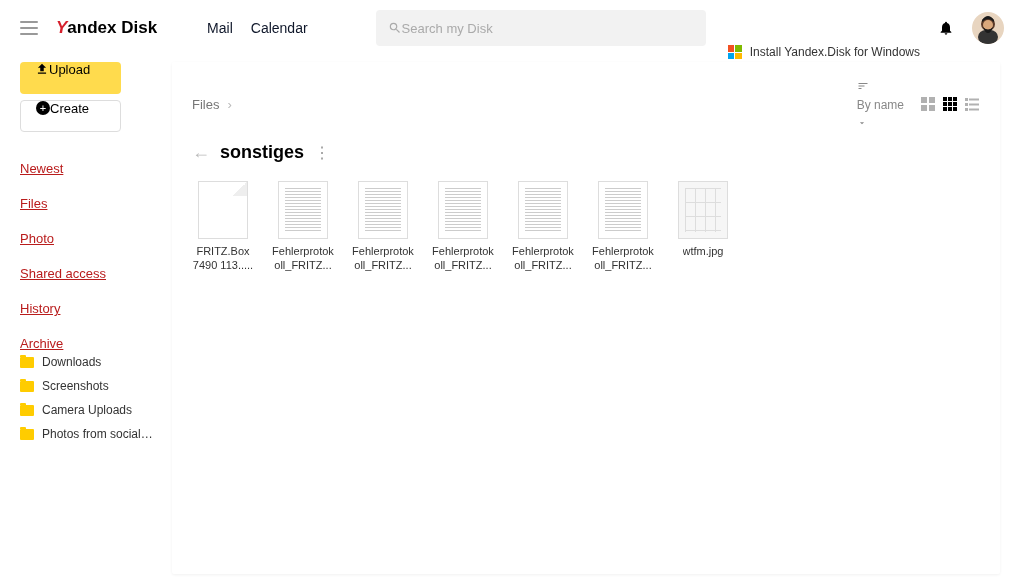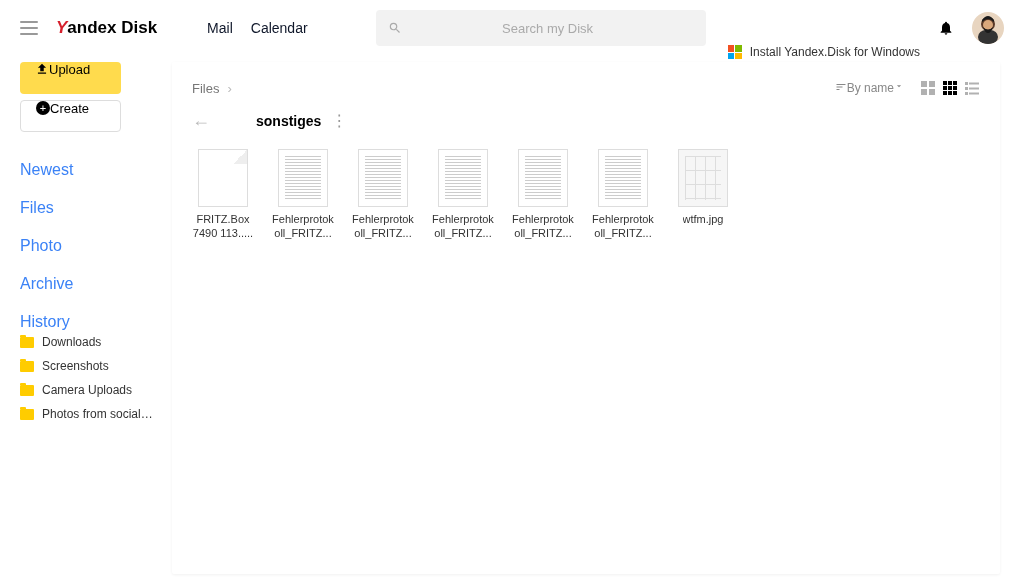--- a/index.html
+++ b/index.html
@@ -8,55 +8,55 @@
     .header { height: 56px; display: flex; align-items: center; padding: 0 20px; gap: 18px; }
     .hamburger { width: 18px; height: 14px; cursor: pointer; display: flex; flex-direction: column; justify-content: space-between; }
     .hamburger span { height: 2px; background: #999; border-radius: 1px; }
     .logo { display: flex; align-items: baseline; font-size: 17px; font-weight: bold; cursor: pointer; }
     .logo-y { color: #d61f2c; font-style: italic; }
     .logo-rest { color: #000; }
     .header-links { display: flex; gap: 18px; margin-left: 32px; }
     .header-link { color: #0f172a; cursor: pointer; font-size: 14px; }
     .search { flex: 0 0 330px; height: 36px; background: #f2f2f2; border-radius: 4px; display: flex; align-items: center; padding: 0 12px; margin-left: 50px; }
     .search svg { fill: #aaa; }
-    .search span { flex: 1; text-align: center; color: #aaa; font-size: 13px; }
+    .search span { flex: 1; text-align: left; color: #aaa; font-size: 13px; }
     .header-right { margin-left: auto; display: flex; align-items: center; gap: 18px; }
     .install { display: flex; align-items: center; gap: 8px; cursor: pointer; font-size: 12px; color: #333; margin-top: 48px; }
     .win-icon { width: 14px; height: 14px; display: grid; grid-template: 1fr 1fr / 1fr 1fr; gap: 1px; }
     .win-icon span:nth-child(1){background:#f25022}.win-icon span:nth-child(2){background:#7fba00}.win-icon span:nth-child(3){background:#00a4ef}.win-icon span:nth-child(4){background:#ffb900}
     .bell { cursor: pointer; }
     .avatar { width: 32px; height: 32px; border-radius: 50%; background: #e8d5c0; overflow: hidden; cursor: pointer; display:flex; align-items:flex-end; justify-content:center;}
     .avatar svg{width:32px;height:32px;}
 
     .body { display: flex; height: calc(100% - 56px); }
     .sidebar { width: 172px; padding: 6px 0 0 20px; }
     .btn { width: 101px; height: 32px; border-radius: 4px; display: flex; padding-left: 15px; cursor: pointer; font-size: 13px; margin-bottom: 6px; }
     .btn-upload { background: #ffdb4d; }
     .btn-create { background: #fff; border: 1px solid #ddd; }
     .btn-create .plus-circ{width:14px;height:14px;border-radius:50%;background:#000;color:#fff;display:flex;align-items:center;justify-content:center;font-size:11px;line-height:1;}
     .nav { margin-top: 25px; display: flex; flex-direction: column; gap: 12px; }
-    .nav-item { color: #3b82f6; cursor: pointer; font-size: 16px; padding: 4px 0;}
+    .nav-item { color: #b91c1c; cursor: pointer; font-size: 13px; padding: 4px 0; text-decoration: underline;}
     .folders { display: flex; flex-direction: column; gap: 10px; }
     .folder-item { display: flex; align-items: center; gap: 8px; cursor: pointer; font-size: 12px; color: #333; }
     .folder-icon { width: 14px; height: 11px; background: #fc0; border-radius: 1px; position: relative; }
     .folder-icon::before { content:''; position:absolute; top:-2px; left:0; width:6px; height:2px; background:#fc0; border-radius:1px 1px 0 0;}
     .folder-item span.lbl { white-space: nowrap; overflow: hidden; text-overflow: ellipsis; max-width: 112px; }
 
     .main { flex: 1; background: #fff; border-left: 0; margin: 6px 24px 10px 0; box-shadow: 0 1px 3px rgba(0,0,0,0.06); border-radius: 2px; padding: 18px 20px; overflow:hidden;}
     .crumbs-row { display: flex; align-items: center; justify-content: space-between; }
     .crumbs { display: flex; align-items: center; gap: 6px; color: #777; font-size: 13px; }
     .crumbs .chev { color: #bbb; margin-left:2px;}
     .tools { display: flex; align-items: center; gap: 16px; }
-    .sort { display: flex; align-items: flex-start; color: #888; cursor: pointer; font-size: 12px;}
+    .sort { display: flex; align-items: flex-start; gap: 6px; color: #888; cursor: pointer; font-size: 12px; flex-direction: column;}
     .views { display: flex; gap: 6px; }
     .view-btn { width: 16px; height: 16px; cursor: pointer; opacity: 0.45;}
     .view-btn.active { opacity: 1; }
     .title-row { display: flex; align-items: center; gap: 10px; margin-top: 14px; }
     .back-arrow { color: #bbb; cursor: pointer; font-size: 18px; }
-    .folder-title { font-size: 14px; font-weight: bold; margin-left: 36px; }
+    .folder-title { font-size: 18px; font-weight: bold; }
     .kebab { color: #999; cursor: pointer; font-size: 16px; line-height:1; letter-spacing:1px;}
     .files-grid { display: flex; gap: 18px; margin-top: 18px; flex-wrap: wrap; }
     .file { width: 62px; display: flex; flex-direction: column; align-items: center; cursor: pointer; }
     .thumb { width: 50px; height: 58px; background: #fff; border: 1px solid #ddd; position: relative; }
     .thumb.blank::after{content:'';position:absolute;top:0;right:0;width:14px;height:14px;background:linear-gradient(135deg,transparent 50%,#eee 50%);}
     .thumb.doc { background: linear-gradient(#fff,#fff); }
     .thumb.doc::before{content:'';position:absolute;top:6px;left:6px;right:6px;bottom:6px;background:repeating-linear-gradient(#ccc 0 1px,transparent 1px 3px);}
     .thumb.img { background: #f6f6f6; }
     .thumb.img::before{content:'';position:absolute;inset:6px;background:repeating-linear-gradient(90deg,#ddd 0 1px,transparent 1px 10px), repeating-linear-gradient(#ddd 0 1px,transparent 1px 14px); }
     .file-name { font-size: 11px; color: #333; text-align: center; margin-top: 6px; line-height: 1.25; word-break: break-all; max-height: 28px; overflow: hidden; }
@@ -118,22 +118,23 @@
       <span>Upload</span>
     </div>
     <div class="btn btn-create">
       <div class="plus-circ">+</div>
       <span>Create</span>
     </div>
     <div class="nav">
       <div class="nav-item">Newest</div>
       <div class="nav-item">Files</div>
       <div class="nav-item">Photo</div>
+      <div class="nav-item">Shared access</div>
+      <div class="nav-item">History</div>
       <div class="nav-item">Archive</div>
-      <div class="nav-item">History</div>
     </div>
     <div class="folders">
       <div class="folder-item">
           <div class="folder-icon"></div>
           <span class="lbl">Downloads</span>
         </div>
       <div class="folder-item">
           <div class="folder-icon"></div>
           <span class="lbl">Screenshots</span>
         </div>

